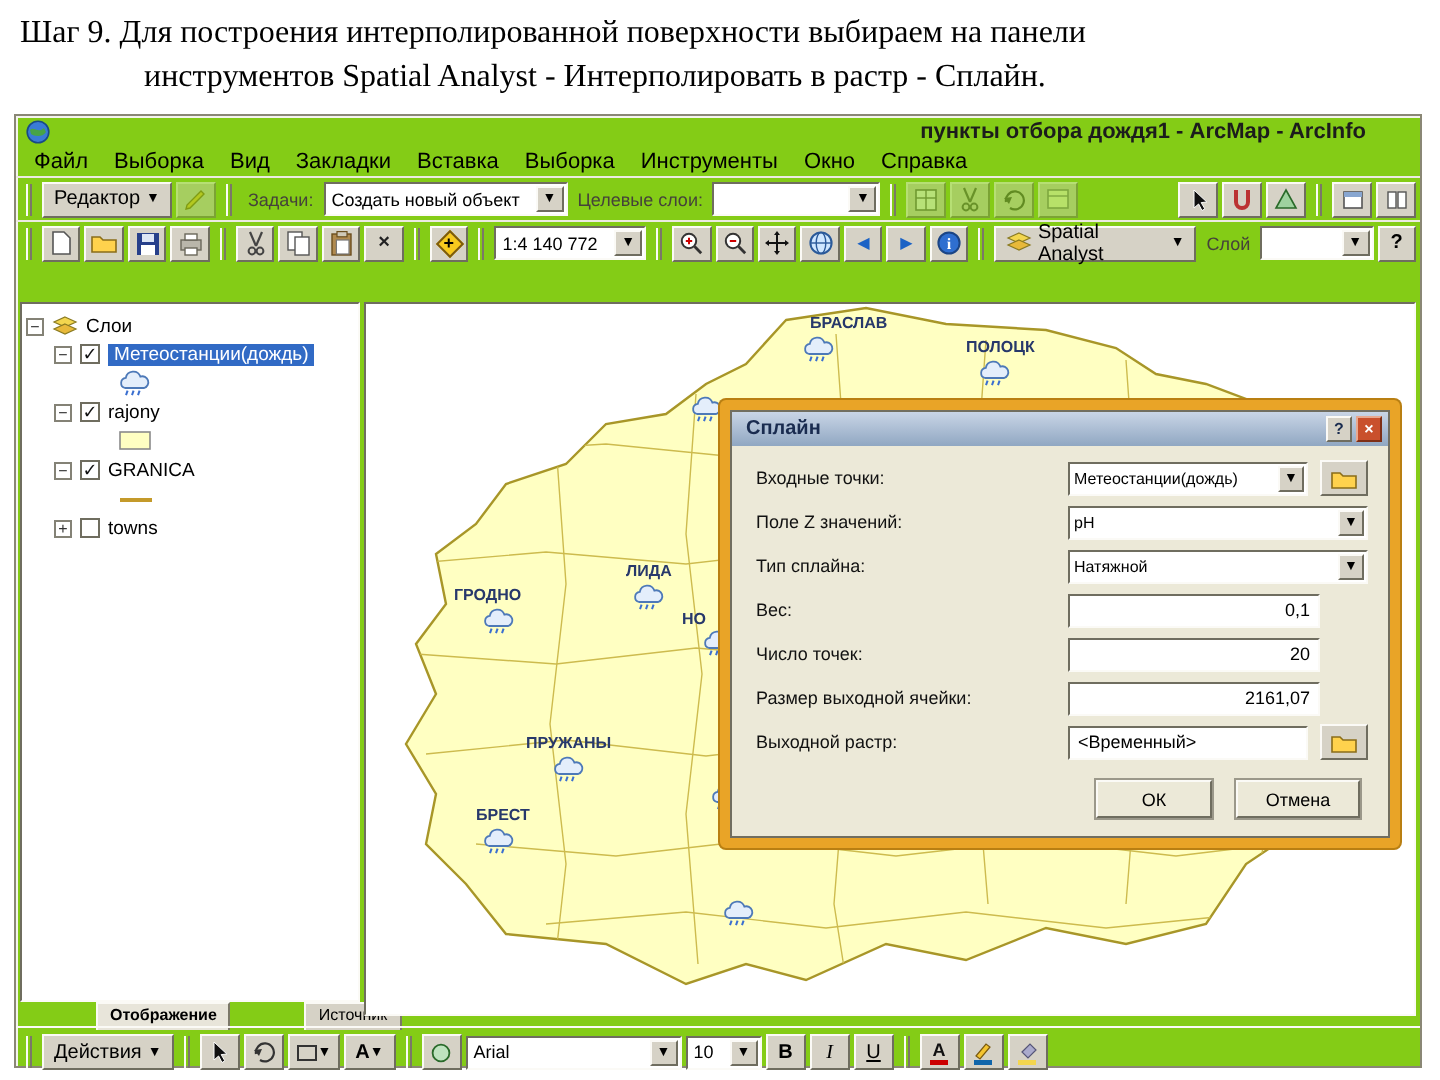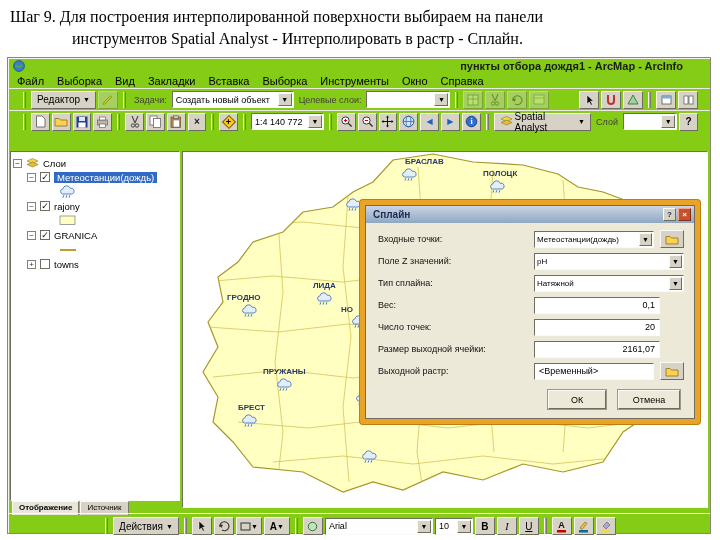--- a/index.html
+++ b/index.html
@@ -18,22 +18,22 @@
 
   .tbar { position:absolute; left:0; top:0; width:100%; height:16px;
           display:flex; align-items:center; padding:0 5px; }
   .tbar .wtitle { flex:1; text-align:right; padding-right:22px;
                   font-size:11px; font-weight:bold; color:#1c1c1c; }
 
   .menu { position:absolute; left:0; top:16px; width:100%; height:14px;
           display:flex; align-items:center; gap:13px; padding:0 9px; font-size:11px; color:#000; }
 
   .bar { position:absolute; left:0; width:100%; height:22px;
-         display:flex; align-items:center; gap:2px; padding:0 12px;
-         border-top:1px solid #eceae2;justify-content:center; }
+         display:flex; align-items:center; gap:2px; padding:0 2px;
+         border-top:1px solid #eceae2; }
   .barA { top:30px; } .barB { top:52px; }
 
   .grip { width:3px; height:16px; border-left:1px solid #fbfaf6; border-right:1px solid #7b7868; margin:0 3px; }
   .sp { flex:1; }
 
   .btn { height:18px; display:inline-flex; align-items:center; gap:3px; padding:0 5px;
          font-size:10px; background:#d6d2c6;
          border:1px solid; border-color:#fbfaf6 #6f6d5f #6f6d5f #fbfaf6; }
   .ibtn { width:20px; height:18px; display:inline-flex; align-items:center; justify-content:center;
           background:#d6d2c6; border:1px solid; border-color:#fbfaf6 #6f6d5f #6f6d5f #fbfaf6; font-size:10px; }
@@ -58,21 +58,21 @@
   .trow { display:flex; align-items:center; gap:4px; height:14px; }
   .symrow { height:15px; display:flex; align-items:center; }
   .exp { width:9px; height:9px; background:#fff; border:1px solid #848276; font-size:8px; line-height:7px;
          text-align:center; color:#333; flex:0 0 auto; }
   .chk { width:10px; height:10px; background:#fff; border:1px solid #6f6d5f; font-size:9px; line-height:9px;
          text-align:center; color:#111; flex:0 0 auto; }
   .lname { white-space:nowrap; }
   .sel { background:#316ac5; color:#fff; padding:0 3px; }
   .tabs { position:absolute; left:0; bottom:0; height:14px; display:flex; gap:1px; padding-left:2px; }
   .tab { font-size:8px; padding:1px 6px; background:#d6d2c6; border:1px solid #7b7868; border-top-color:#fbfaf6;
-         border-left-color:#fbfaf6; border-bottom:none; }
+         border-left-color:#fbfaf6; border-bottom:none;margin-left:36px; }
   .tab.on { background:#e8e5da; font-weight:bold; }
 
   
   .map { position:absolute; left:174px; top:93px; width:526px; height:357px; background:#fff;
          border:1px solid; border-color:#6f6d5f #fbfaf6 #fbfaf6 #6f6d5f; overflow:hidden; }
   .map svg text { font-family:"Liberation Sans",sans-serif; font-weight:bold; fill:#27386b; font-size:8px; }
 
   
   .draw { top:455px; height:25px; border-top:1px solid #fbfaf6; }
 

